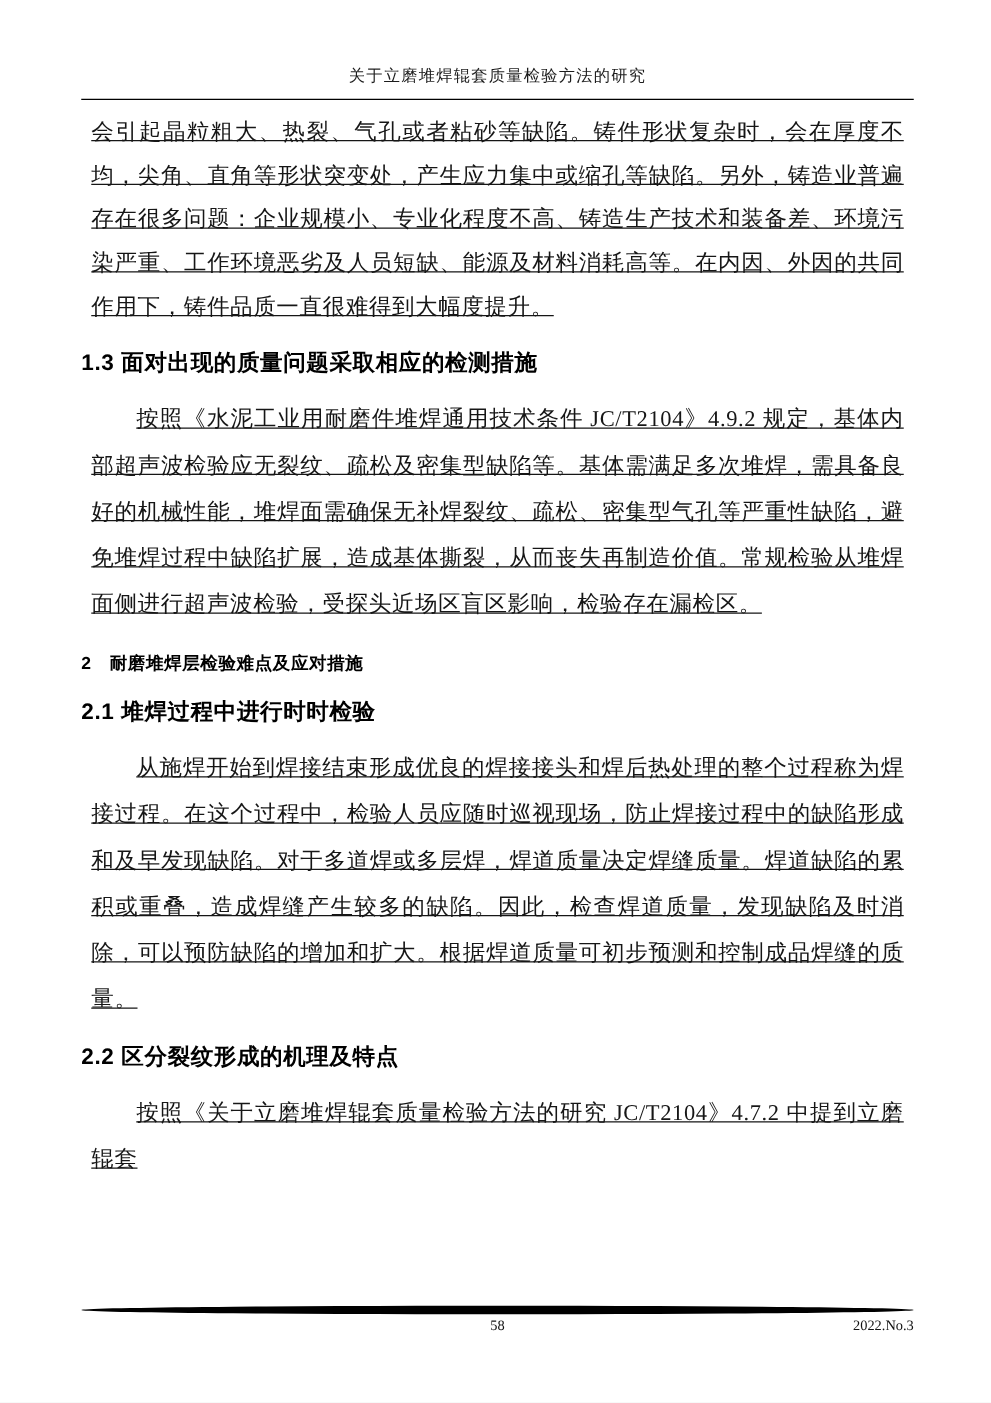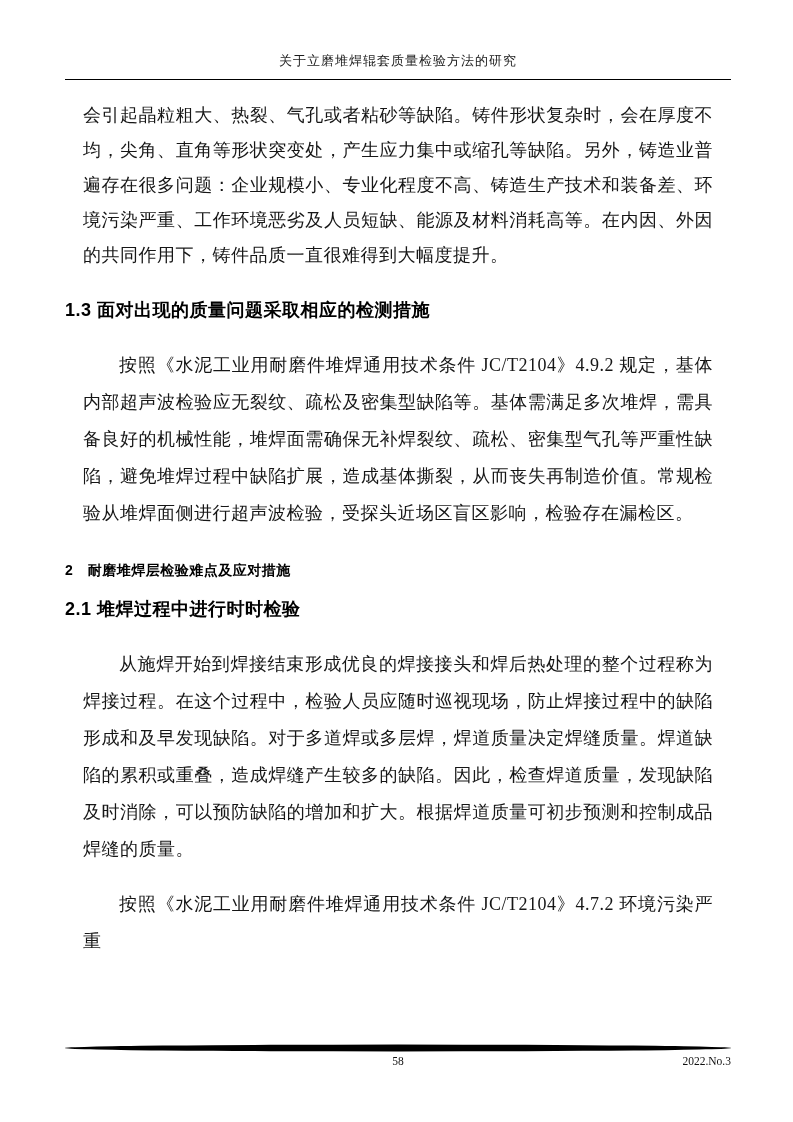--- a/index.html
+++ b/index.html
@@ -22,26 +22,27 @@
     line-height: 18px;
     letter-spacing: 1px;
     color: #1c1c1c;
   }
   .header-rule {
     border: none;
     border-top: 1.7px solid #000;
     margin: 9px 0 3px 0;
   }
   .body-p {
-    margin: 18px;
+    margin: 8px;
     font-size: 18px;
     line-height: 37px;
     text-align: justify;
     letter-spacing: 0.5px;
     color: #161616;
+    text-decoration: underline;
   }
   .body-p.first { line-height: 35px; }
   .body-p.ind { text-indent: 2em; }
   .body-p sup {
     font-size: 11px;
     letter-spacing: 0;
     vertical-align: super;
     line-height: 0;
   }
   .h-sub {
@@ -100,22 +101,23 @@
 
   <p class="body-p ind">按照《水泥工业用耐磨件堆焊通用技术条件 JC/T2104》4.9.2 规定，基体内部超声波检验应无裂纹、疏松及密集型缺陷等。基体需满足多次堆焊，需具备良好的机械性能，堆焊面需确保无补焊裂纹、疏松、密集型气孔等严重性缺陷，避免堆焊过程中缺陷扩展，造成基体撕裂，从而丧失再制造价值。常规检验从堆焊面侧进行超声波检验，受探头近场区盲区影响，检验存在漏检区。</p>
 
 
   <h2 class="h-sec">2　耐磨堆焊层检验难点及应对措施</h2>
 
   <h3 class="h-sub">2.1 堆焊过程中进行时时检验</h3>
 
   <p class="body-p ind">从施焊开始到焊接结束形成优良的焊接接头和焊后热处理的整个过程称为焊接过程。在这个过程中，检验人员应随时巡视现场，防止焊接过程中的缺陷形成和及早发现缺陷。对于多道焊或多层焊，焊道质量决定焊缝质量。焊道缺陷的累积或重叠，造成焊缝产生较多的缺陷。因此，检查焊道质量，发现缺陷及时消除，可以预防缺陷的增加和扩大。根据焊道质量可初步预测和控制成品焊缝的质量。</p>
 
+  <h3 class="h-sub">2.2 区分裂纹形成的机理及特点</h3>
 
-  <p class="body-p ind">按照《水泥工业用耐磨件堆焊通用技术条件 JC/T2104》4.7.2 环境污染严重</p>
+  <p class="body-p ind">按照《关于立磨堆焊辊套质量检验方法的研究 JC/T2104》4.7.2 中提到立磨辊套</p>
 
   <div class="footer">
     <svg class="footer-rule" viewBox="0 0 666 8" preserveAspectRatio="none">
       <ellipse cx="333" cy="4" rx="333" ry="3.4" fill="#000"></ellipse>
     </svg>
     <div class="footer-meta">
       <span>58</span>
       <span class="footer-issue">2022.No.3</span>
     </div>
   </div>

